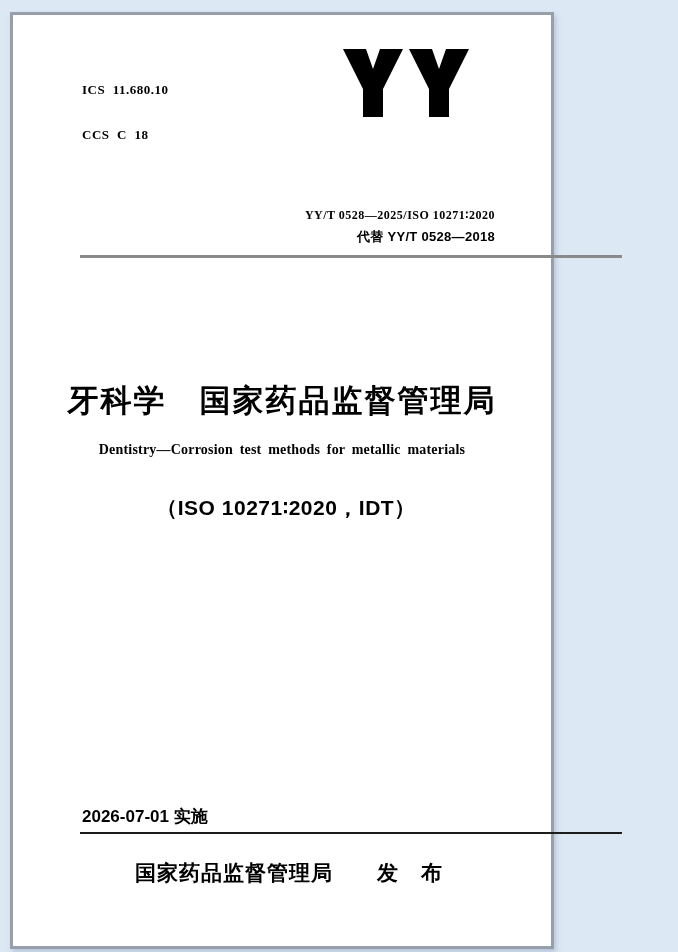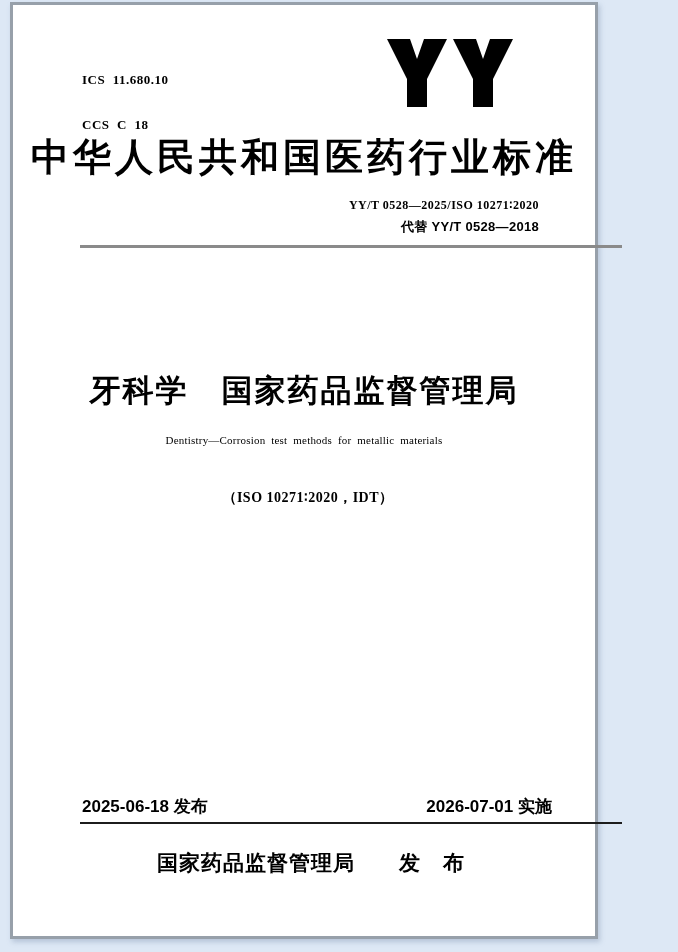--- a/index.html
+++ b/index.html
@@ -1,21 +1,21 @@
 <!DOCTYPE html>
 <html><head>
 <meta charset="utf-8">
 <style>
   * { margin:0; padding:0; box-sizing:border-box; }
   html,body { width:678px; height:952px; overflow:hidden; }
   body { background:#dde8f5; position:relative; font-family:"Liberation Sans", sans-serif; color:#000; }
 
   .page {
-    position:absolute; left:10px; top:2px;
-    width:588px; height:937px;
+    position:absolute; left:10px; top:12px;
+    width:544px; height:937px;
     background:#fff;
     border:3px solid #97a0aa;
     box-shadow:2px 3px 5px rgba(110,130,160,0.35);
   }
 
   .abs { position:absolute; }
 
   .ics-block {
     left:69px; top:37px;
     font-family:"Liberation Serif","DejaVu Serif",serif;
@@ -62,29 +62,29 @@
     text-align:center;
     font-family:"DejaVu Sans","Liberation Sans",sans-serif;
     font-weight:bold; font-size:31px; line-height:38px;
     letter-spacing:2px; white-space:nowrap;
   }
 
   .title-en {
     left:0; right:0; top:424px;
     text-align:center;
     font-family:"Liberation Serif","DejaVu Serif",serif;
-    font-weight:normal; font-size:11px; line-height:22px;
+    font-weight:bold; font-size:14px; line-height:22px;
     word-spacing:3px; letter-spacing:0.2px;
   }
 
   .iso-ref {
     left:0; right:0; top:483px;
     text-align:center;
-    font-family:Liberation Serif, serif;
-    font-weight:bold; font-size:14px; line-height:20px;
+    font-family:Liberation Sans, sans-serif;
+    font-weight:bold; font-size:21px; line-height:20px;
     letter-spacing:0.5px;
     margin-left:8px;
   }
 
   .dates-row {
     left:69px; right:43px; top:791px;
     display:flex; justify-content:space-between; align-items:baseline;
     font-family:"Liberation Sans",sans-serif;
     font-weight:bold; font-size:17px; line-height:22px;
   }
@@ -108,37 +108,35 @@
   </div>
 
   <div class="abs yy-logo-wrap">
     <svg viewBox="0 0 126 68" aria-hidden="true">
       <polygon fill="#000000" points="0,0 23,0 30,20 37,0 60,0 40,40 40,68 20,68 20,40"></polygon>
       <polygon fill="#000000" points="66,0 89,0 96,20 103,0 126,0 106,40 106,68 86,68 86,40"></polygon>
     </svg>
     <span class="sr-only">YY</span>
   </div>
 
-  <div class="abs org-heading">中华人民共和国医药行业标准</div>
 
   <div class="abs std-block">
     <div class="std-number">YY/T 0528—2025/ISO 10271∶2020</div>
     <div class="supersedes">代替 YY/T 0528—2018</div>
   </div>
 
   <div class="abs rule rule-top"></div>
 
   <div class="abs title-cn">牙科学　国家药品监督管理局</div>
 
   <div class="abs title-en">Dentistry—Corrosion test methods for metallic materials</div>
 
   <div class="abs iso-ref">（ISO 10271∶2020，IDT）</div>
 
   <div class="abs dates-row">
-    <span>2025-06-18 发布</span>
     <span>2026-07-01 实施</span>
   </div>
 
   <div class="abs rule rule-bottom"></div>
 
   <div class="abs publisher">国家药品监督管理局　　发　布</div>
 
 </div>
 
 </body></html>

